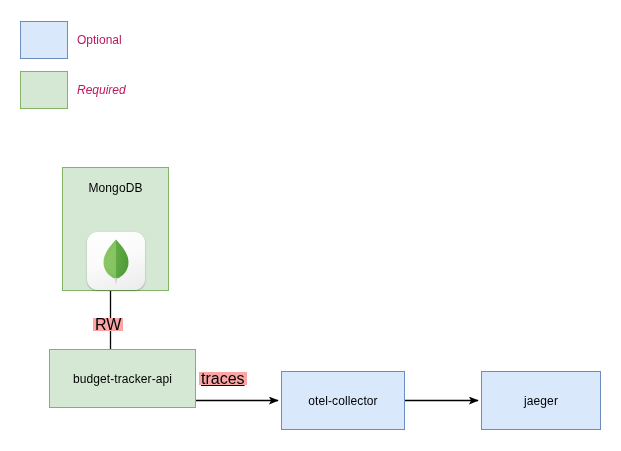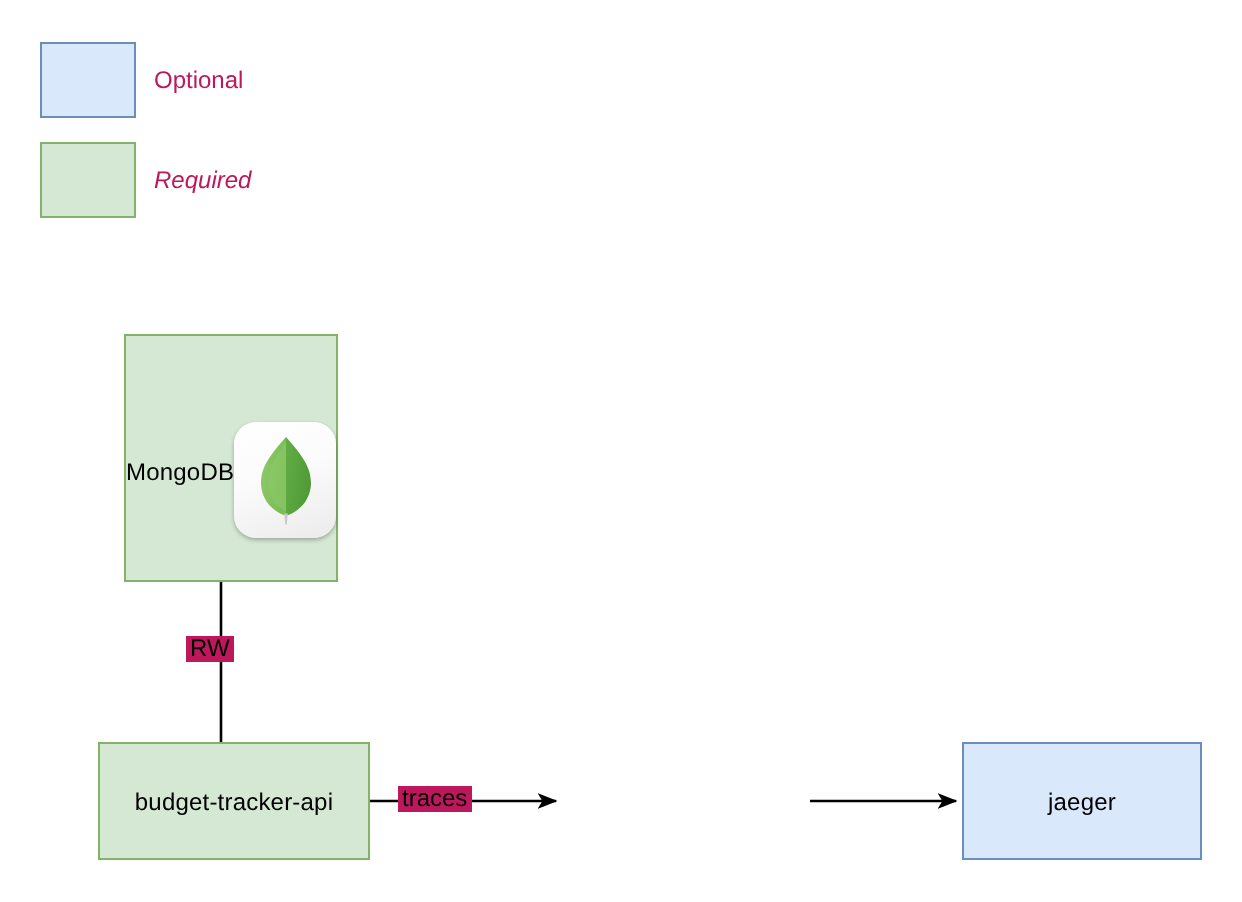--- a/index.html
+++ b/index.html
@@ -54,21 +54,21 @@
     height: 38px;
   }
   .legend-label {
     position: absolute;
     font-size: 12px;
     color: #be185d;
     white-space: nowrap;
   }
   
   #node-mongodb {
-    flex-direction: row;
+    flex-direction: column;
     justify-content: space-between;
     padding-top: 13px;
   }
   .mongodb-label {
     font-size: 12px;
     color: #000000;
     line-height: 14px;
   }
   .mongodb-logo {
     margin-top: 8px;
@@ -76,23 +76,23 @@
     height: 58px;
     border-radius: 11px;
     background: linear-gradient(160deg, #ffffff 0%, #fbfbfb 45%, #ebebeb 100%);
     box-shadow: 0 1px 2px rgba(0,0,0,0.28);
     display: flex;
     align-items: center;
     justify-content: center;
   }
   .edge-label {
     position: absolute;
-    font-size: 12px;
+    font-size: 16px;
     color: #000000;
-    background: #be185d;
+    background: #fca5a5;
     padding: 0 2px;
     white-space: nowrap;
     line-height: 13px;
   }
 </style>
 </head>
 <body>
 
 <div id="canvas">
 
@@ -143,24 +143,27 @@
 
         <path d="M20 4 C 15.5 10.5 11 16.5 11 24.5 C 11 30.8 14.6 36 19.3 38.2 L 20 38.2 Z" fill="#8ec96a" opacity="0.55"></path>
 
         <path d="M19.1 39.8 L 20.9 39.8 L 20.4 45.2 L 19.6 45.2 Z" fill="#c9c9c9"></path>
       </svg>
     </span>
   </div>
 
   <div class="edge-label" style="left:93px; top:318px;">RW</div>
 
-  <div class="node node-green" style="left:49px; top:371px; width:136px; height:59px;">
+  <div class="node node-green" style="left:49px; top:349px; width:147px; height:59px;">
     <span>budget-tracker-api</span>
   </div>
 
-  <div class="edge-label" style="left:199px; top:393px;">traces</div>
+  <div class="edge-label" style="left:199px; top:372px;text-decoration:underline;">traces</div>
 
+  <div class="node node-blue" style="left:281px; top:371px; width:124px; height:59px;">
+    <span>otel-collector</span>
+  </div>
 
   <div class="node node-blue" style="left:481px; top:371px; width:120px; height:59px;justify-content:center;">
     <span>jaeger</span>
   </div>
 
 </div>
 
 </body></html>

